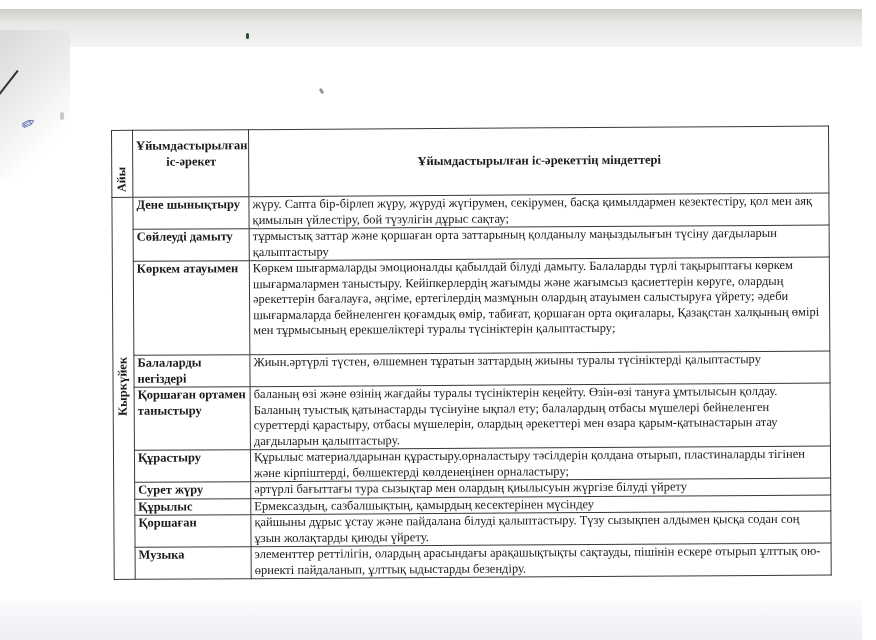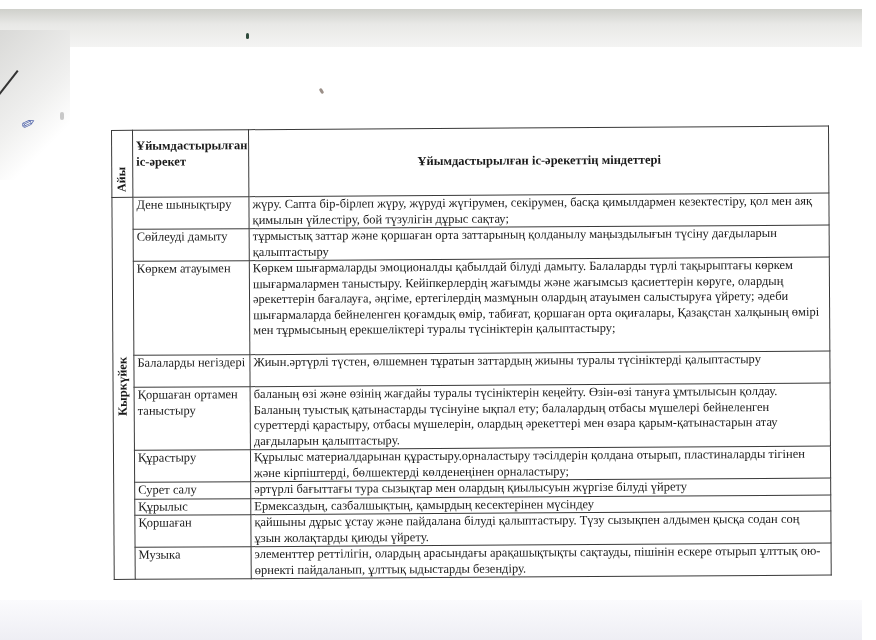--- a/index.html
+++ b/index.html
@@ -119,42 +119,42 @@
       font-size: 12px;
       white-space: nowrap;
     }
     .head-month .rot {
       display: block;
       margin: 0 auto 2px auto;
       height: 30px;
     }
     .head-activity {
       font-weight: bold;
-      text-align: left;
+      text-align: center;
       font-size: 12.5px;
       line-height: 16px;
       padding-top: 8px !important;
     }
     .head-tasks {
       font-weight: bold;
       text-align: center;
       vertical-align: middle !important;
       font-size: 12.5px;
     }
     .month-cell {
       vertical-align: middle !important;
       padding: 0 !important;
       text-align: center;
     }
     .month-cell .rot {
       display: inline-block;
       font-size: 12.5px;
     }
     .act {
-      font-weight: normal;
+      font-weight: bold;
       font-size: 12.5px;
       line-height: 15px;
     }
     .task {
       font-size: 12.5px;
       line-height: 15.5px;
       padding-right: 4px !important;
     }
     .r-dene td { height: 31px; }
     .r-soileu td { height: 31px; }
@@ -216,21 +216,21 @@
   </tr>
   <tr class="r-korshagan">
     <td class="act">Қоршаған ортамен таныстыру</td>
     <td class="task">баланың өзі және өзінің жағдайы туралы түсініктерін кеңейту. Өзін-өзі тануға ұмтылысын қолдау. Баланың туыстық қатынастарды түсінуіне ықпал ету; балалардың отбасы мүшелері бейнеленген суреттерді қарастыру, отбасы мүшелерін, олардың әрекеттері мен өзара қарым-қатынастарын атау дағдыларын қалыптастыру.</td>
   </tr>
   <tr class="r-kurastyru">
     <td class="act">Құрастыру</td>
     <td class="task">Құрылыс материалдарынан құрастыру.орналастыру тәсілдерін қолдана отырып, пластиналарды тігінен және кірпіштерді, бөлшектерді көлденеңінен орналастыру;</td>
   </tr>
   <tr class="r-suret">
-    <td class="act">Сурет салу</td>
+    <td class="act">Сурет жүру</td>
     <td class="task">әртүрлі бағыттағы тура сызықтар мен олардың қиылысуын жүргізе білуді үйрету</td>
   </tr>
   <tr class="r-musindeu">
     <td class="act">Құрылыс</td>
     <td class="task">Ермексаздың, сазбалшықтың, қамырдың кесектерінен мүсіндеу</td>
   </tr>
   <tr class="r-zhapsyru">
     <td class="act">Қоршаған</td>
     <td class="task">қайшыны дұрыс ұстау және пайдалана білуді қалыптастыру. Түзу сызықпен алдымен қысқа содан соң ұзын жолақтарды қиюды үйрету.</td>
   </tr>

